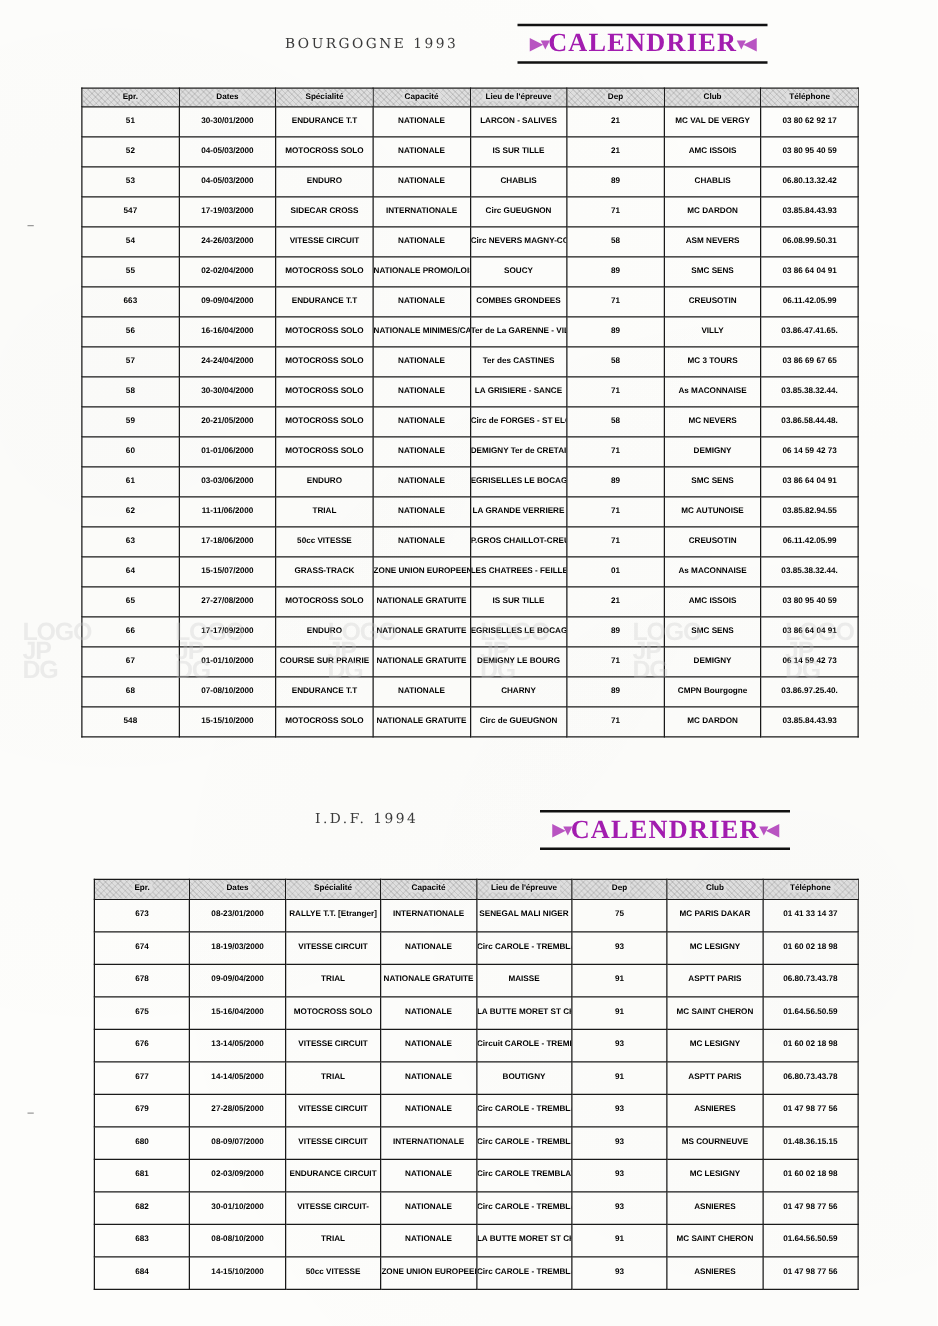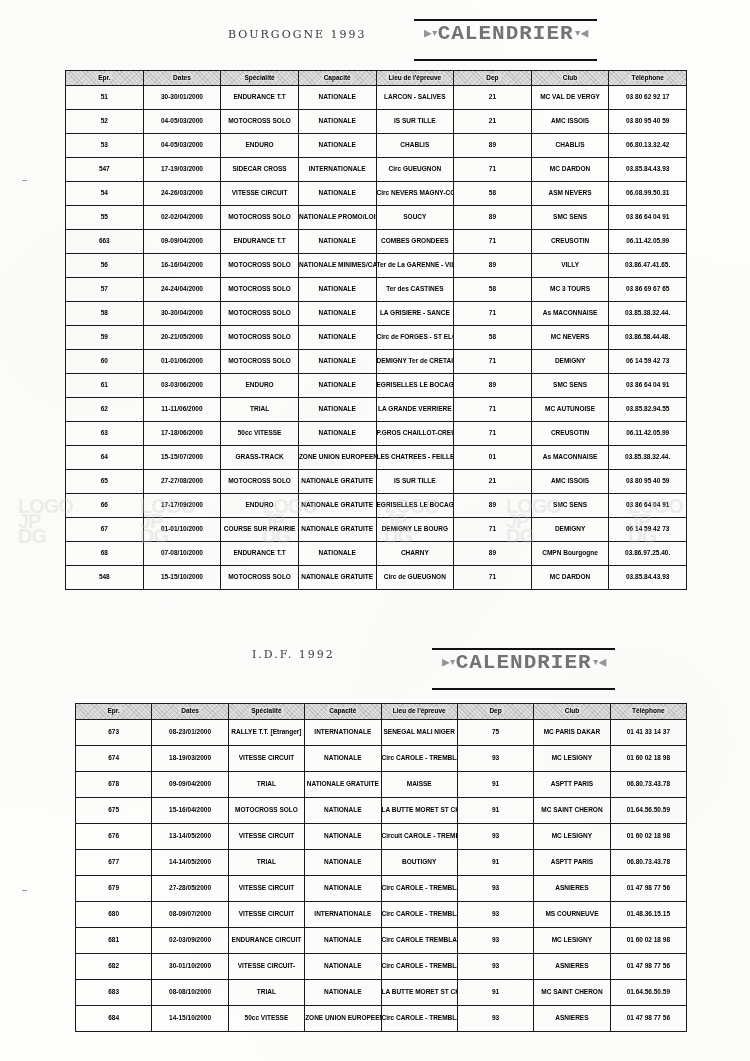--- a/index.html
+++ b/index.html
@@ -39,27 +39,27 @@
     color: #3a3a3a;
     white-space: nowrap;
   }
   #hw1 { left: 228px; top: 28px; }
   #hw2 { left: 252px; top: 648px; }
 
   .cal-title {
     position: absolute;
     border-top: 2px solid #111;
     border-bottom: 2px solid #111;
-    padding: 1px 10px 14px 10px;
-    font-family: Liberation Mono, monospace;
+    padding: 1px 10px 2px 10px;
+    font-family: Liberation Serif, serif;
     font-size: 21px;
     font-weight: bold;
     letter-spacing: 1px;
     white-space: nowrap;
-    color: #737373;
+    color: #a21caf;
   }
   #title1 { left: 414px; top: 19px; }
   #title2 { left: 432px; top: 648px; }
   .cal-title .deco {
     font-size: 13px;
     letter-spacing: -1px;
     vertical-align: 2px;
     opacity: .75;
   }
 
@@ -384,21 +384,21 @@
 
   <div class="wm">
     <div class="blob" style="left:18px;  top:4px;">LOGO<br>JP<br>DG</div>
     <div class="blob" style="left:140px; top:4px;">LOGO<br>JP<br>DG</div>
     <div class="blob" style="left:262px; top:4px;">LOGO<br>JP<br>DG</div>
     <div class="blob" style="left:384px; top:4px;">LOGO<br>JP<br>DG</div>
     <div class="blob" style="left:506px; top:4px;">LOGO<br>JP<br>DG</div>
     <div class="blob" style="left:628px; top:4px;">LOGO<br>JP<br>DG</div>
   </div>
 
-  <div class="handwritten" id="hw2">I.D.F.   1992</div>
+  <div class="handwritten" id="hw2">I.D.F.   1994</div>
 
   <div class="cal-title" id="title2">
     <span class="deco">▶▾</span><span>CALENDRIER</span><span class="deco">▾◀</span>
   </div>
 
   <table class="cal" id="tbl2">
     <thead>
       <tr>
         <th class="c-epr"><span>Epr.</span></th>
         <th class="c-date"><span>Dates</span></th>

